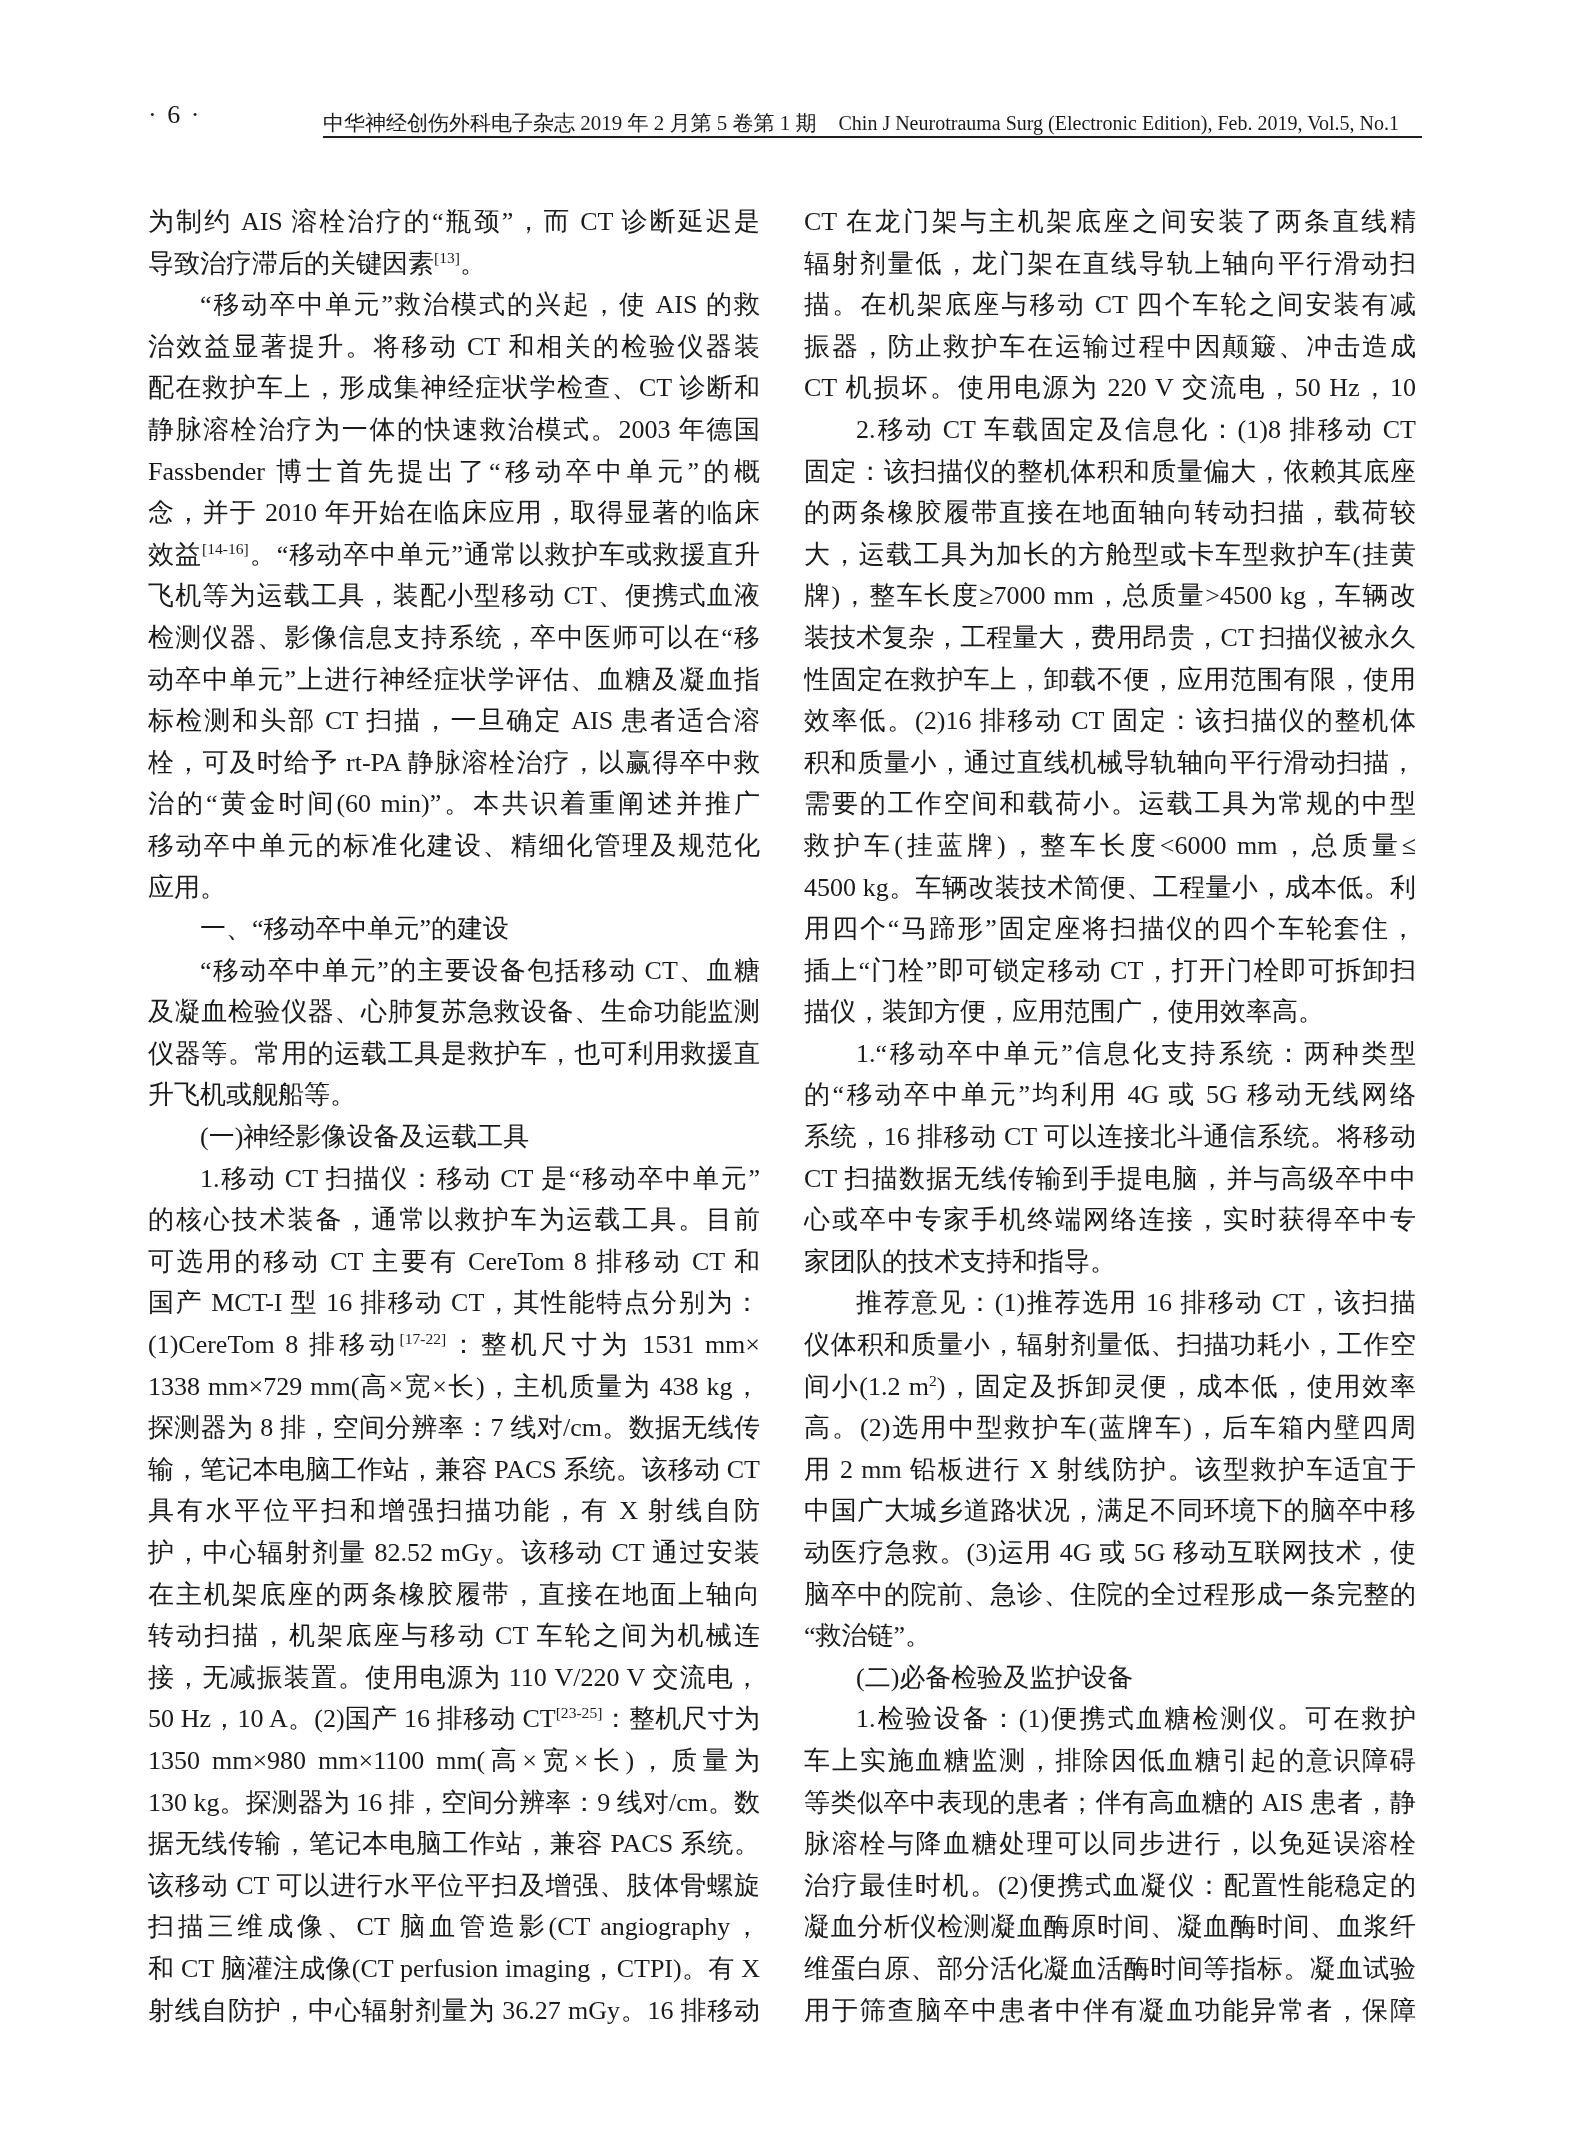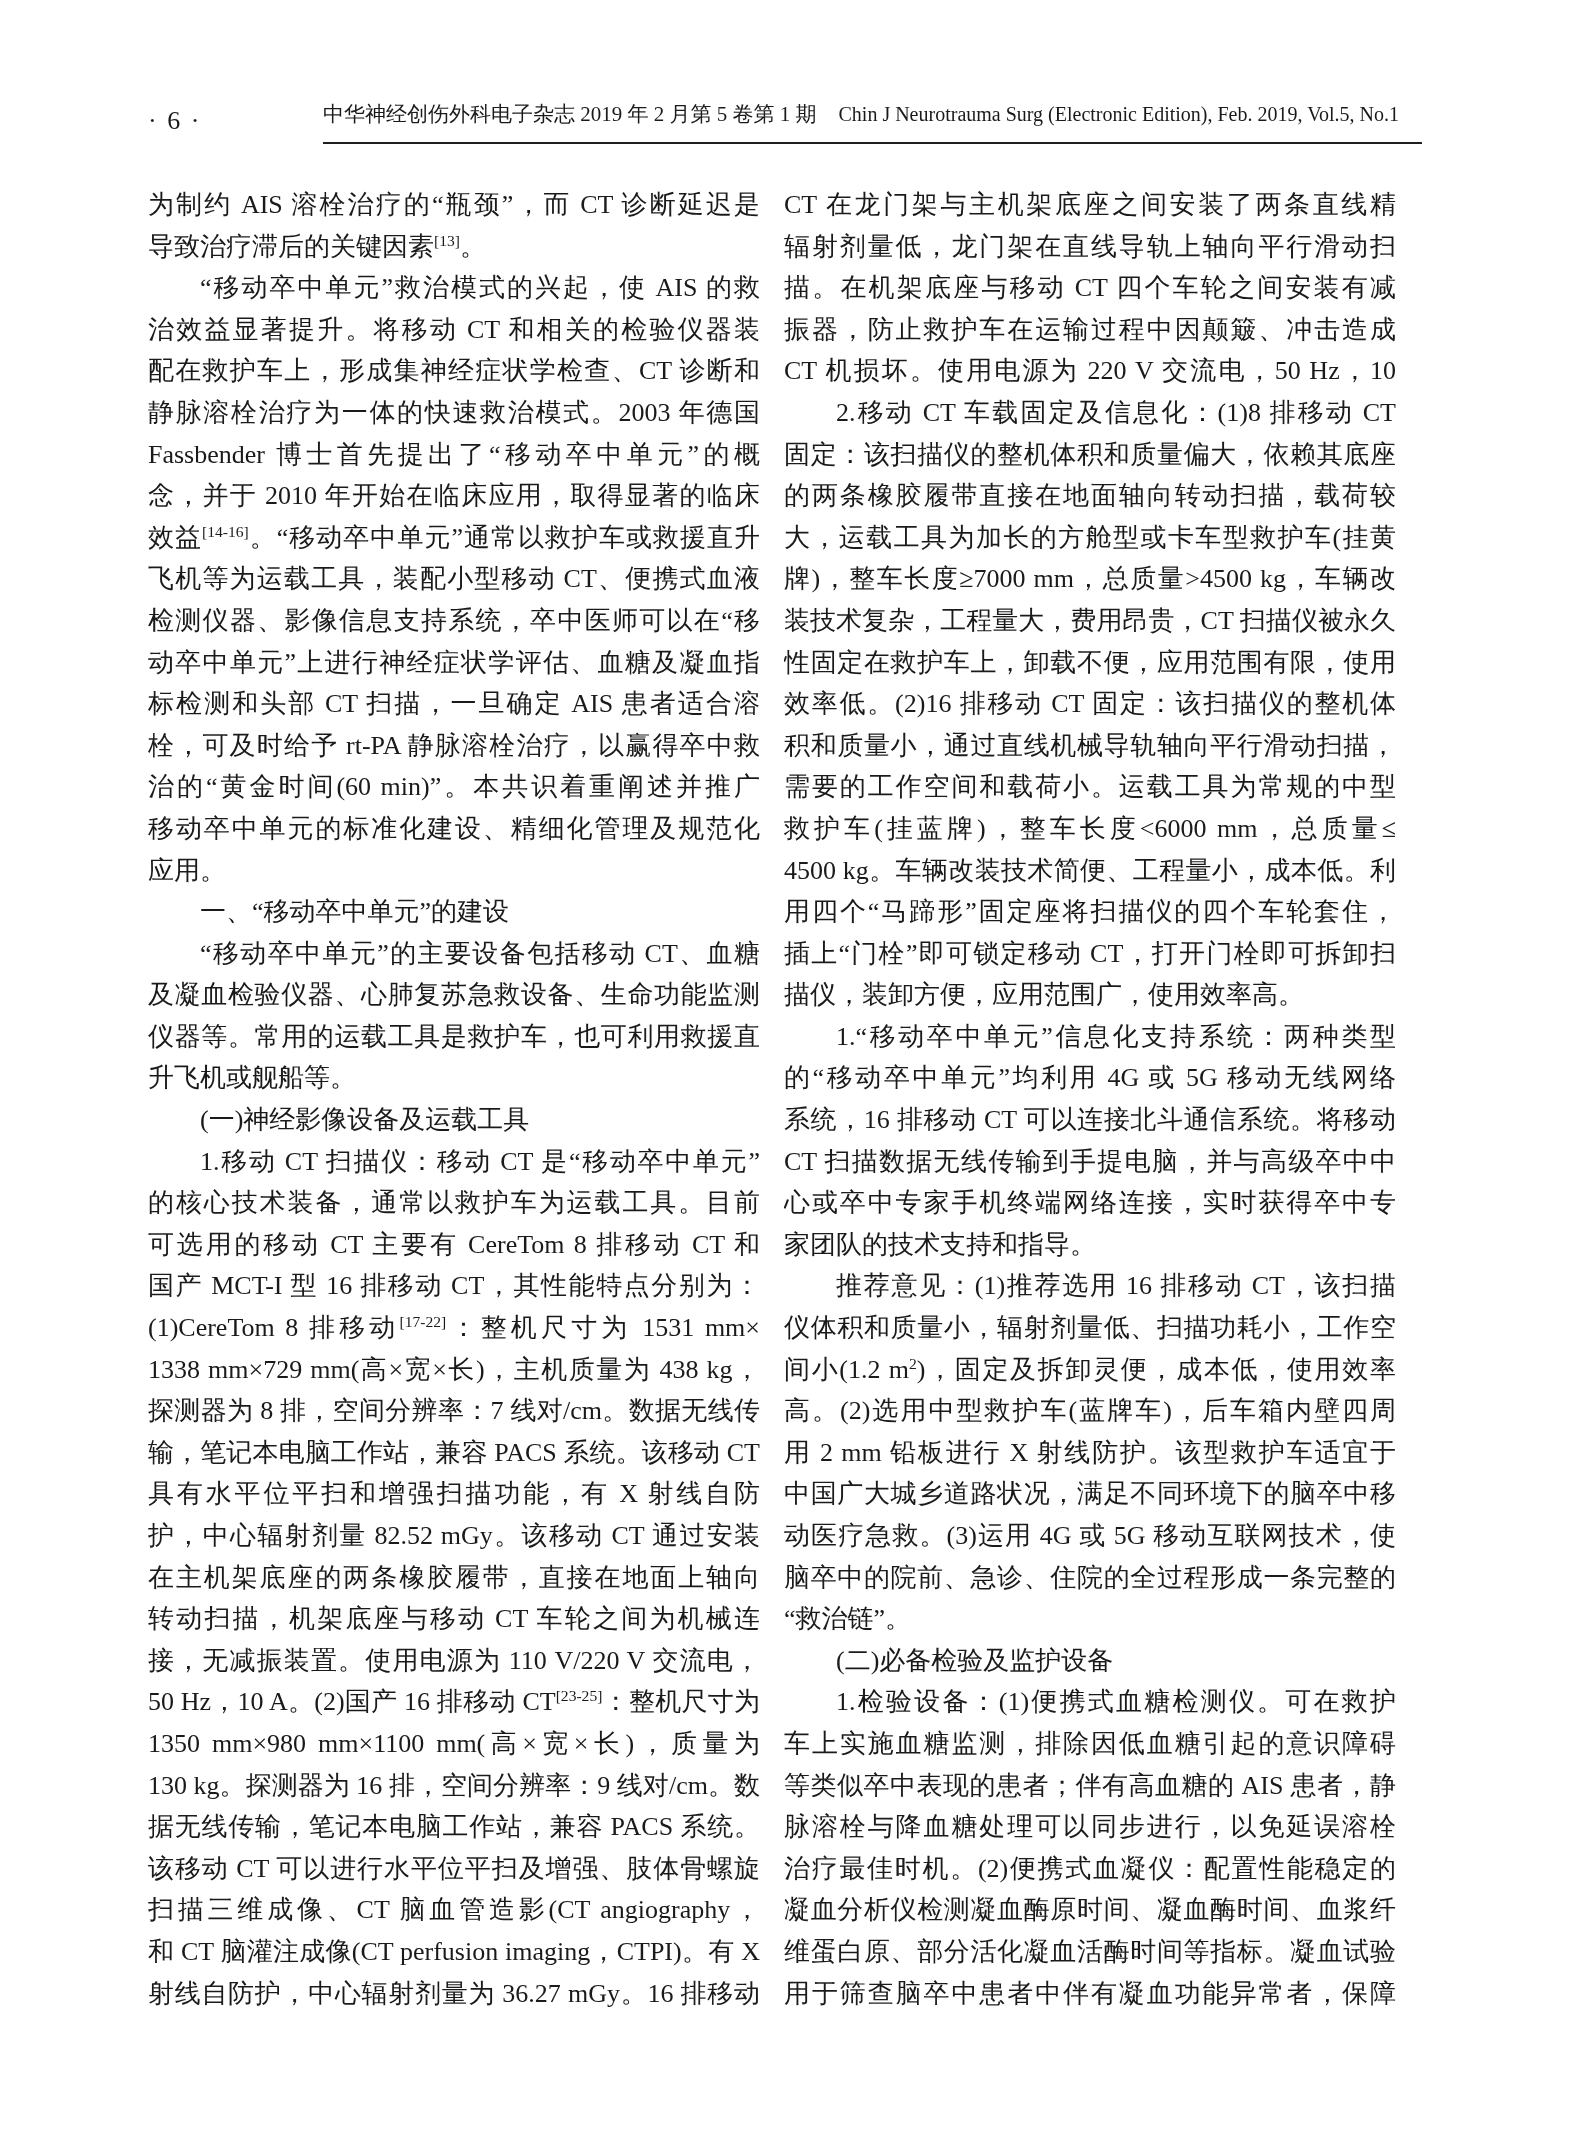--- a/index.html
+++ b/index.html
@@ -21,35 +21,35 @@
     width:175px;
     font-size:26px;
     line-height:1;
     padding-bottom:10px;
     letter-spacing:2px;
     white-space:nowrap;
   }
   .journal-line{
     width:1099px;
     border-bottom:2px solid #1f1f1f;
-    padding-bottom:16px;
+    padding-bottom:1px;
     font-size:21px;
     line-height:1.15;
     white-space:nowrap;
     overflow:hidden;
   }
   .journal-line .en{
     font-size:20px;
     margin-left:22px;
   }
   .body-columns{
     position:absolute;
-    left:148px;top:184px;
+    left:148px;top:201px;
     display:flex;
-    gap:24px;
+    gap:44px;
   }
   .column{
     width:612px;
     font-size:26px;
   }
   .line{
     height:41.6px;
     line-height:41.6px;
     text-align:justify;
     overflow:hidden;

